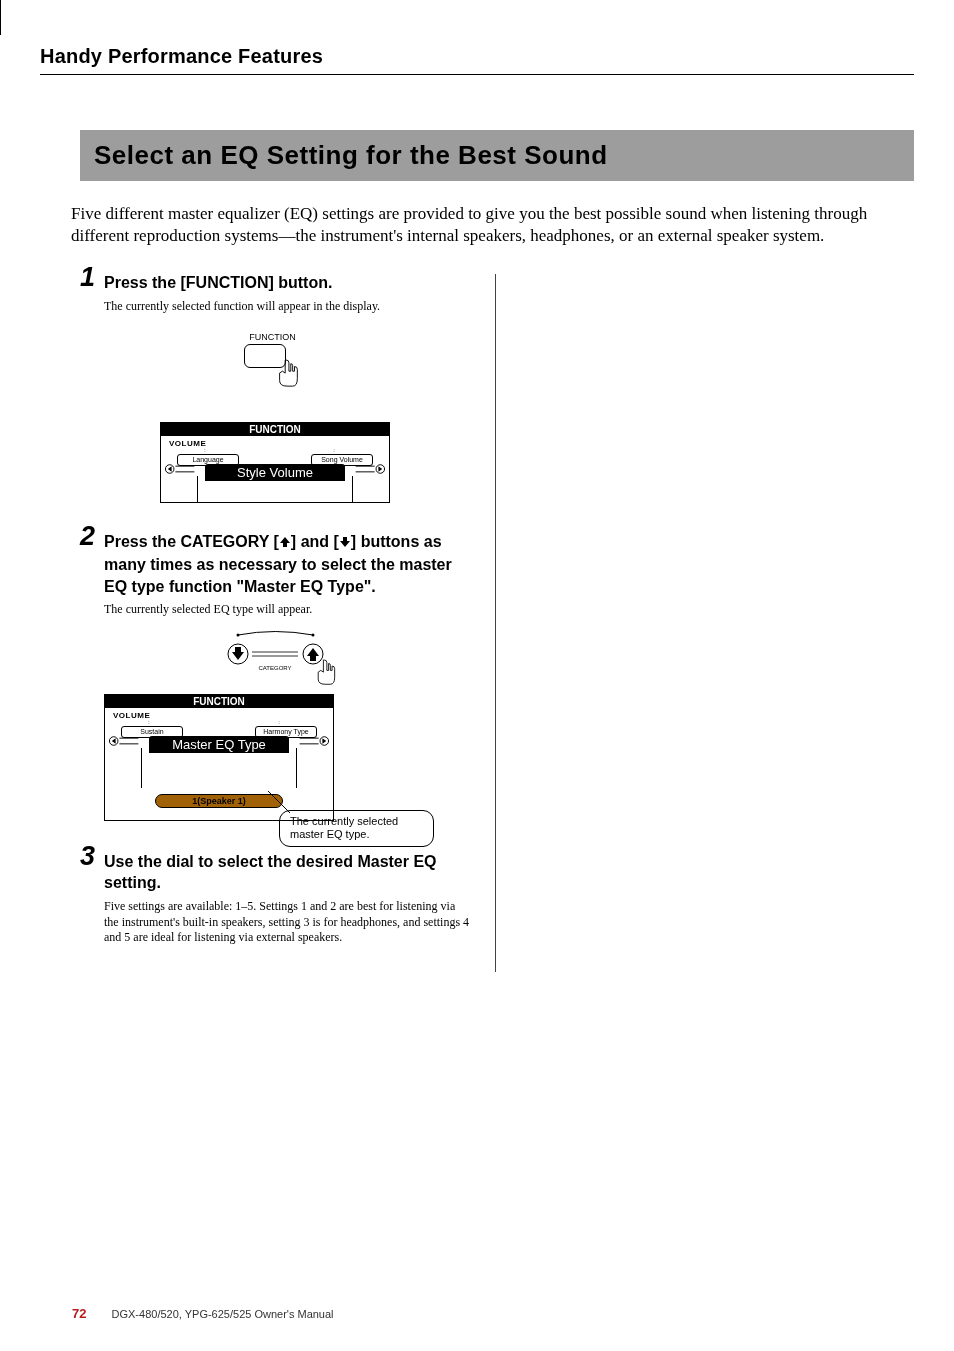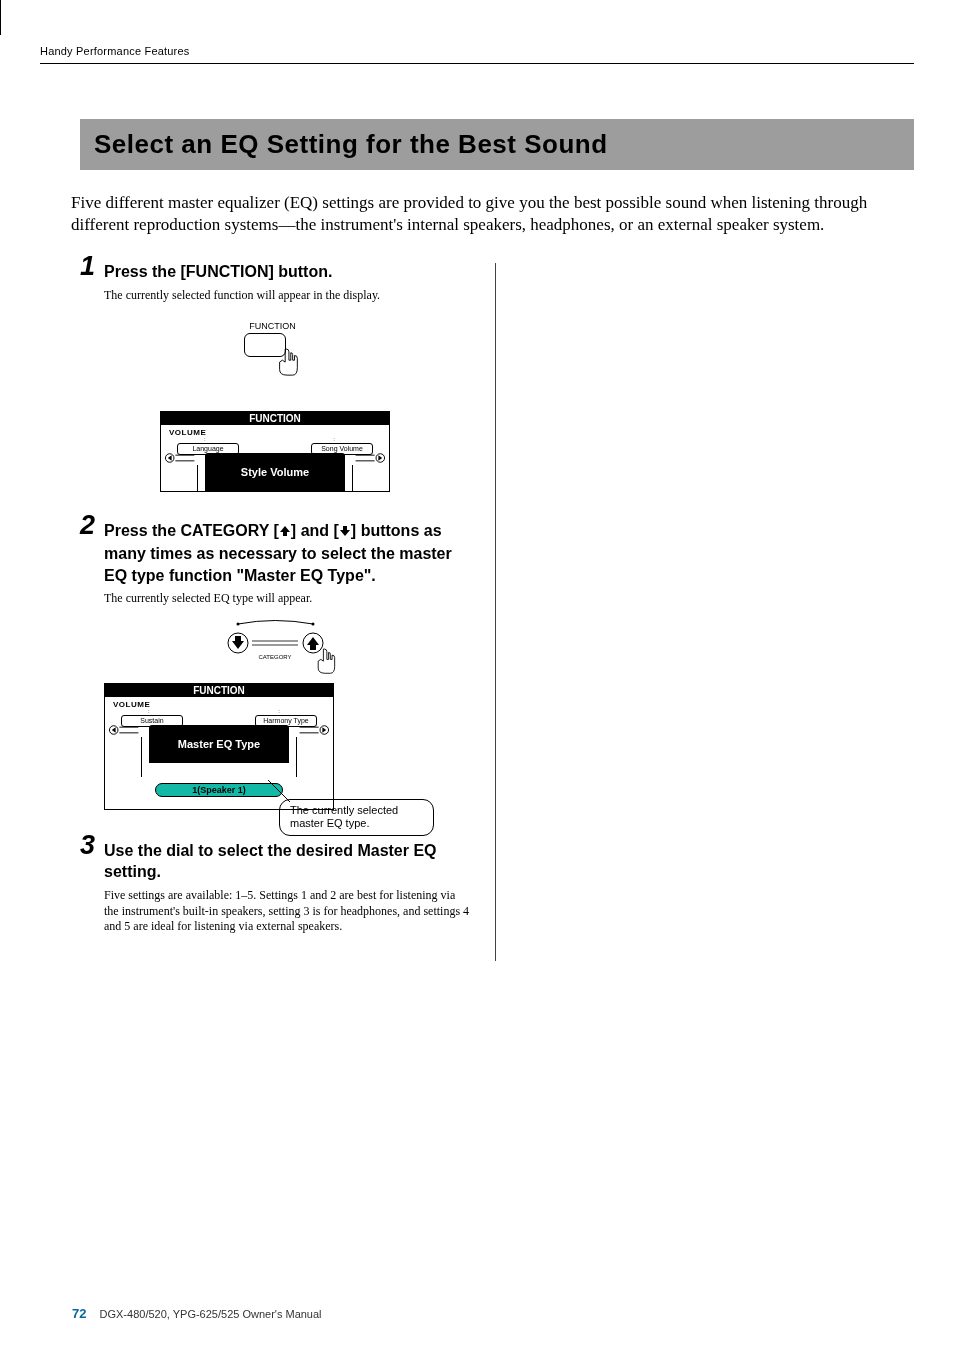--- a/index.html
+++ b/index.html
@@ -23,22 +23,22 @@
     top: 0;
     width: 1px;
     height: 35px;
     background: #000;
   }
   .header-row {
     border-bottom: 1px solid #000;
     padding: 45px 0 6px 0;
     margin-bottom: 55px;
     font-family: Arial, Helvetica, sans-serif;
-    font-weight: normal;
-    font-size: 11px;
+    font-weight: bold;
+    font-size: 20px;
     letter-spacing: 0.2px;
   }
   .section-head {
     background: #9d9d9d;
     margin-left: 40px;
     margin-bottom: 22px;
     padding: 10px 24px 10px 14px;
   }
   .section-head span {
     font-family: Arial, "Arial Narrow", Helvetica, sans-serif;
@@ -139,32 +139,32 @@
   .lcd-dots2 { position:absolute; right:53px; top:11px; font-size:6px; letter-spacing:1px;}
   .lcd-chip {
     position:absolute; border:1px solid #000; border-radius:3px;
     font-size:7px; padding:0 4px; background:#fff; line-height:10px;
     text-align:center;
   }
   .lcd-chip.l { left:16px; top:18px; width:62px;}
   .lcd-chip.r { right:16px; top:18px; width:62px;}
   .lcd-bigchip {
     position:absolute; left:44px; right:44px; top:28px;
-    background:#000; color:#fff; font-weight:bold; font-size:11px;
-    border-radius:3px 3px 0 0; text-align:center; padding:13px 0;
+    background:#000; color:#fff; font-weight:normal; font-size:13px;
+    border-radius:3px 3px 0 0; text-align:center; padding:1px 0;
   }
   .lcd-ticks-l { position:absolute; left:3px; top:25px; }
   .lcd-ticks-r { position:absolute; right:3px; top:25px; }
   .lcd-ticks-l svg, .lcd-ticks-r svg { width:38px; height:16px;}
   .lcd-vert-l { position:absolute; left:36px; top:40px; width:1px; height:26px; background:#000;}
   .lcd-vert-r { position:absolute; right:36px; top:40px; width:1px; height:26px; background:#000;}
   .lcd-value-chip {
     position:absolute; left:50px; right:50px; top:55px;
     border:1.3px solid #000; border-radius:10px;
-    font-weight:bold; font-size:9px; text-align:center; padding:1px 0; background:#14b8a6;
+    font-weight:bold; font-size:9px; text-align:center; padding:1px 0; background:#a16207;
   }
   
   .fig2 { margin: 12px auto 8px auto; width: 250px;}
   .cat-panel-row { display:flex; justify-content:center; margin-bottom:12px;}
   .cat-panel { position:relative; width:115px; height:52px;}
   .cat-panel svg { width:115px; height:52px;}
   .cat-panel .hand { position:absolute; right:-6px; top:28px;}
   .cat-panel .hand svg { width:26px; height:30px;}
   .callout-box {
     border:1px solid #000; border-radius:11px;
@@ -180,21 +180,21 @@
 
   
   .footer {
     position: absolute;
     left: 72px;
     bottom: 30px;
     font-family: Arial, Helvetica, sans-serif;
     font-size: 11px;
     color:#333;
   }
-  .footer .pg { font-weight: bold; font-size: 13px; margin-right: 10px; color:#0369a1;}
+  .footer .pg { font-weight: bold; font-size: 13px; margin-right: 22px; color:#b91c1c;}
 </style>
 </head>
 <body>
 
 <div class="vline"></div>
 
 <div class="page-wrap">
 
   <div class="header-row">
     <span>Handy Performance Features</span>

